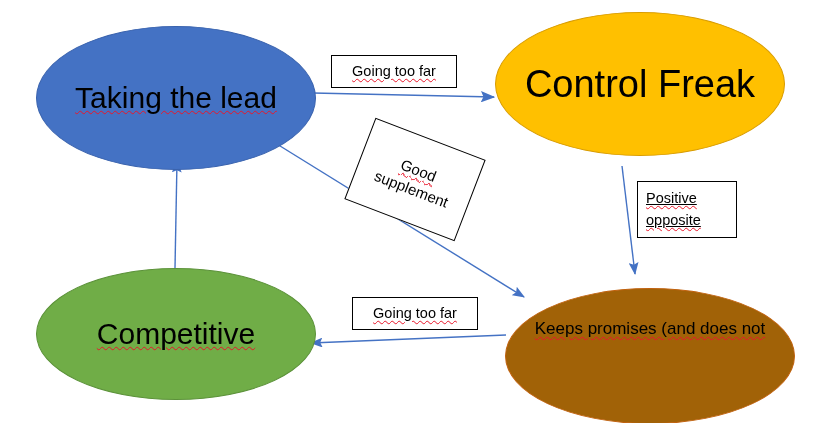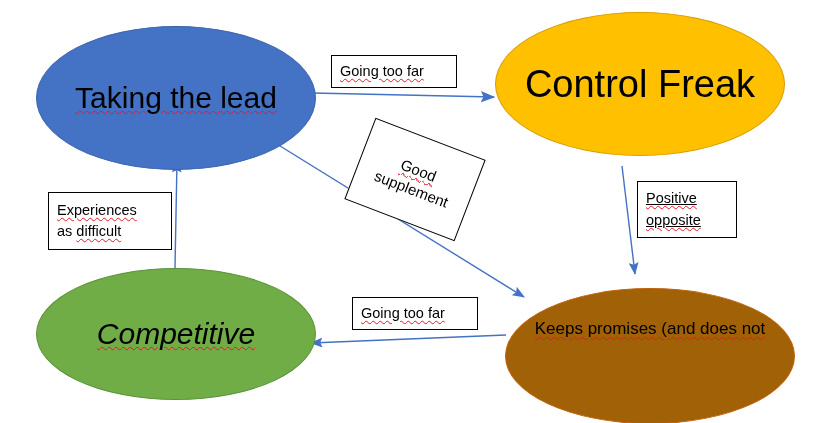--- a/index.html
+++ b/index.html
@@ -56,42 +56,41 @@
     border: 1px solid #000000;
     box-sizing: border-box;
     color: #000000;
     font-size: 14.5px;
     line-height: 1.45;
     display: flex;
     flex-direction: column;
     justify-content: center;
     padding: 3px 8px;
   }
-  .label-box.center { align-items: flex-start; text-align: center; }
+  .label-box.center { align-items: center; text-align: center; }
   .label-box.left { align-items: flex-start; text-align: left; }
 
   
   #node-taking-the-lead {
     left: 36px; top: 26px; width: 280px; height: 144px;
     background: #4472C4;
     border: 1px solid #3A63AE;
     font-size: 30px;
   }
   #node-control-freak {
     left: 495px; top: 12px; width: 290px; height: 144px;
     background: #FFC000;
     border: 1px solid #D99C00;
     font-size: 38px;
   }
   #node-competitive {
     left: 36px; top: 268px; width: 280px; height: 132px;
     background: #70AD47;
     border: 1px solid #5C923A;
     font-size: 30px;
-    font-style: italic;
   }
   #node-keeps-promises {
     left: 505px; top: 288px; width: 290px; height: 136px;
     background: #a16207;
     border: 1px solid #C1620F;
     font-size: 17px;
     line-height: 1.55;
   }
 
   
@@ -159,24 +158,20 @@
   </div>
 
   <div class="label-box center" id="label-going-too-far-top">
     <span class="spell">Going too far</span>
   </div>
 
   <div class="label-box center" id="label-going-too-far-bottom">
     <span class="spell">Going too far</span>
   </div>
 
-  <div class="label-box left" id="label-experiences-as-difficult">
-    <span class="spell">Experiences</span>
-    <span>as <span class="spell">difficult</span></span>
-  </div>
 
   <div class="label-box left" id="label-positive-opposite">
     <span class="spell">Positive</span>
     <span class="spell">opposite</span>
   </div>
 
   <div class="label-box" id="label-good-supplement">
     <span class="spell">Good</span>
     <span>supplement</span>
   </div>

